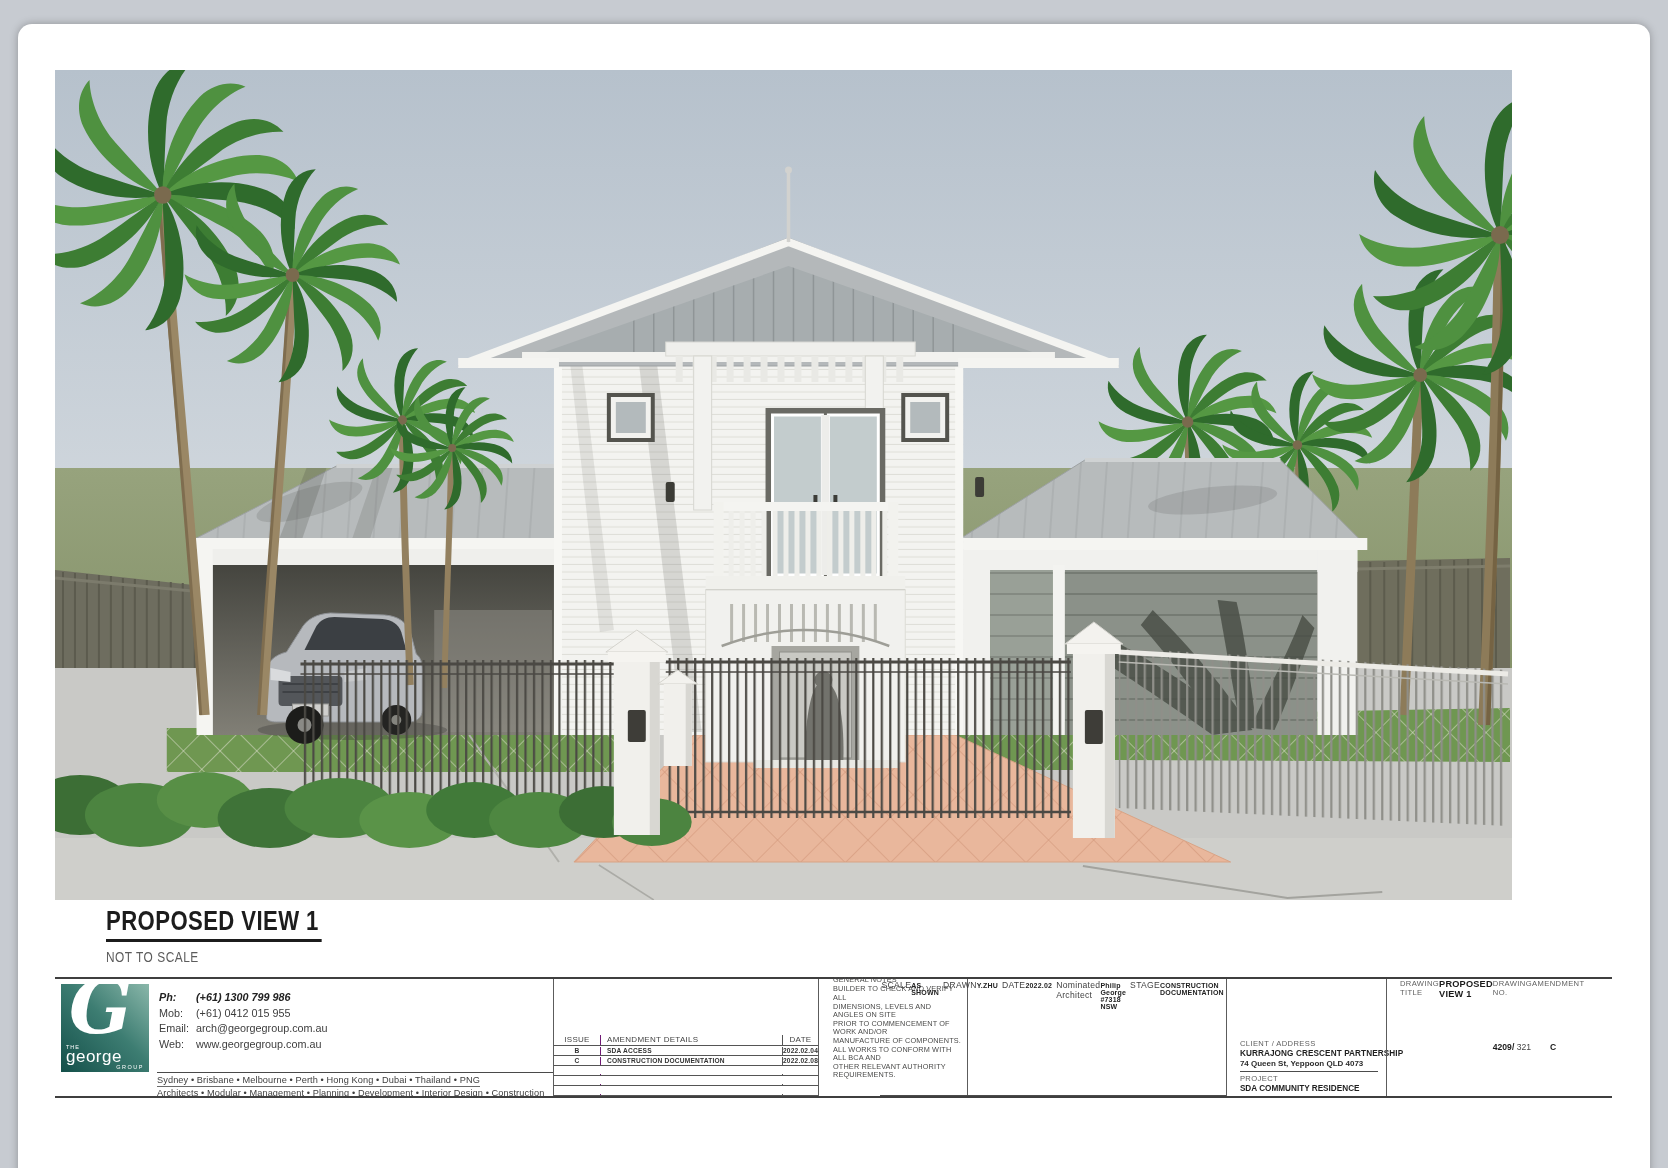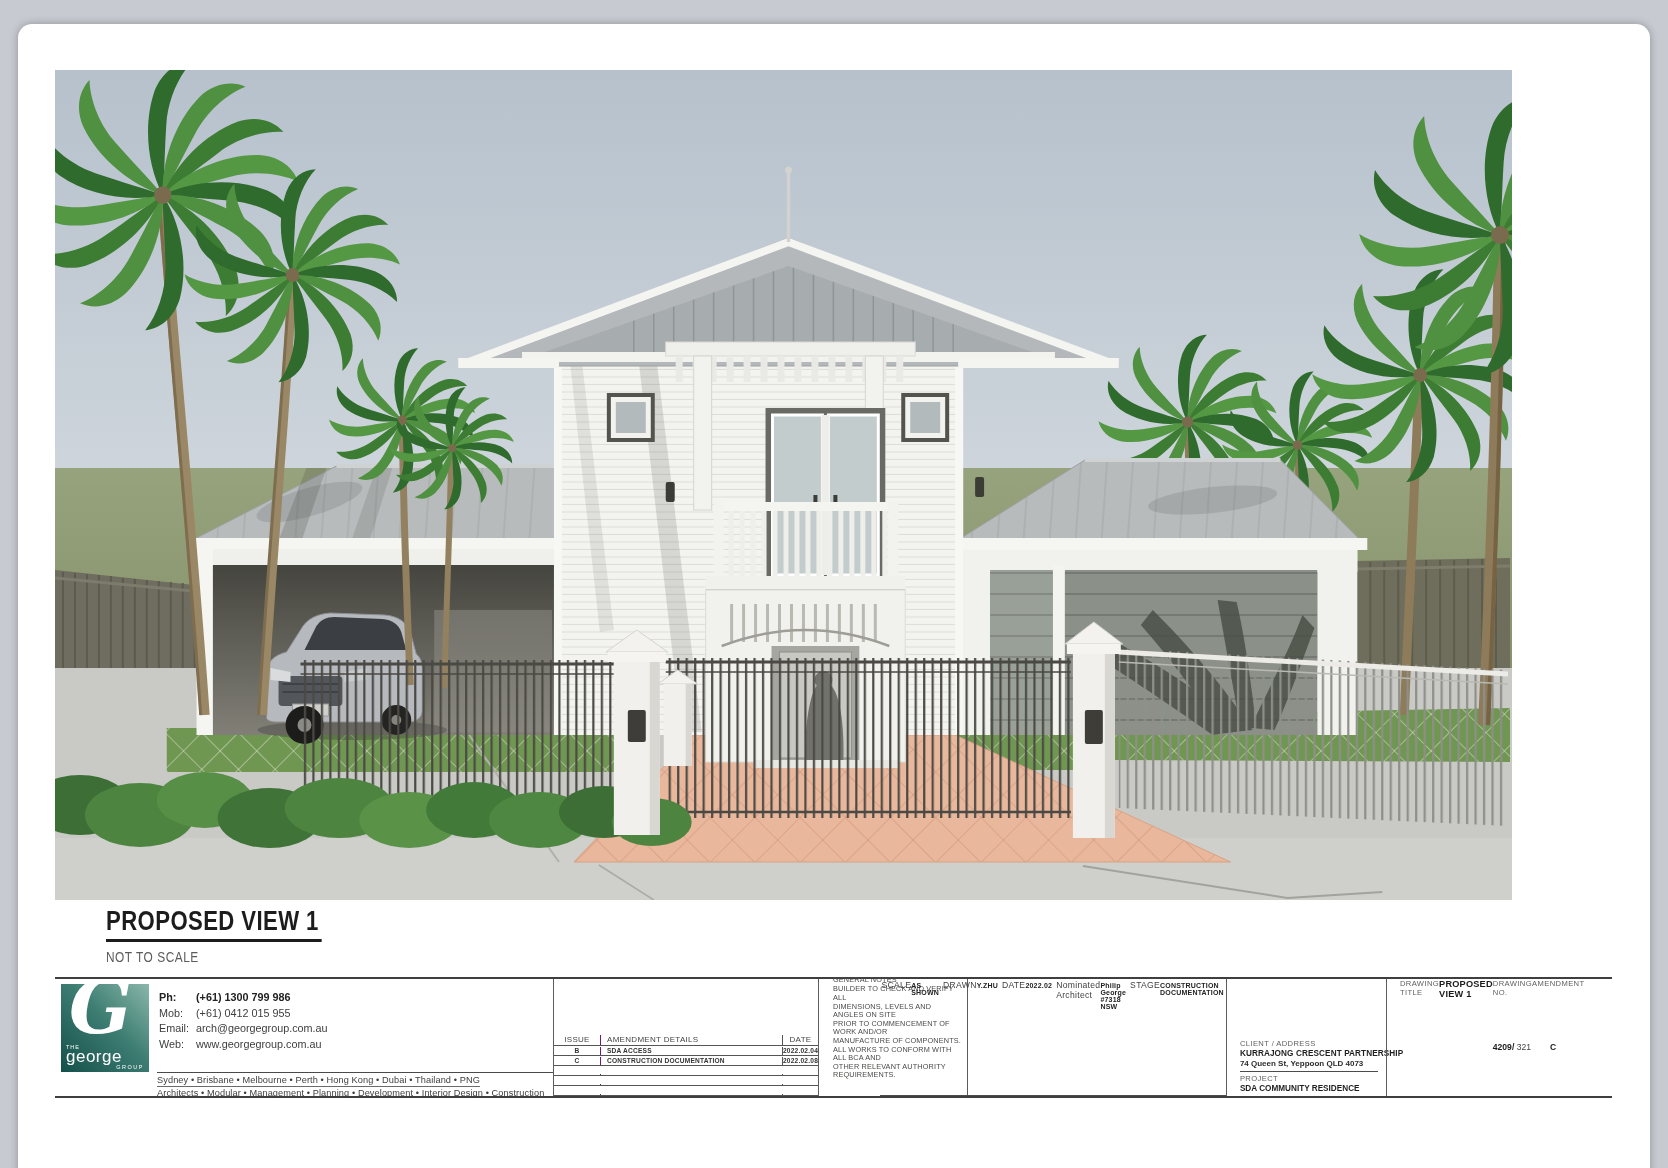--- a/index.html
+++ b/index.html
@@ -47,21 +47,21 @@
   .logo-g{
     position:absolute;left:8px;top:-14px;font-family:"DejaVu Serif",serif;
     font-style:italic;font-weight:700;font-size:74px;color:#fff;line-height:1;
   }
   .logo-band{position:absolute;left:0;right:0;bottom:2px;padding:0 5px;color:#fff;}
   .logo-the{font-size:5.5px;letter-spacing:1px;line-height:4px;}
   .logo-name{font-size:17px;font-weight:400;letter-spacing:.5px;line-height:15px;}
   .logo-group{font-size:5.5px;letter-spacing:1.5px;text-align:right;line-height:6px;}
   .contact-col{width:192px;padding:6px 0 0 10px;font-size:10.8px;line-height:15.5px;color:#3d3d3d;flex:none;}
   .contact-row .cl{display:inline-block;width:37px;}
-  .contact-row.strong{font-weight:700;color:#222;}
+  .contact-row.strong{font-weight:700;color:#222;font-style:italic;}
   .company-col{width:198px;padding:6px 0 0 12px;border-left:1.1px solid #5c5c5c;font-size:10.8px;line-height:15.5px;color:#3d3d3d;flex:none;align-self:flex-start;height:70px;}
   .company-col .cname{font-weight:700;color:#1f1f1f;}
   .tb-foot{margin-left:96px;width:396px;border-top:1.2px solid #4a4a4a;padding-top:2px;font-size:9.2px;color:#3d3d3d;letter-spacing:.1px;align-self:flex-end;}
   .tb-foot .cities{border-bottom:1px solid #6a6a6a;display:inline-block;padding-bottom:1px;margin-bottom:1px;white-space:nowrap;}
   .tb-foot .services{white-space:nowrap;}
   
   .tb-issues{width:289px;display:flex;flex-direction:column;justify-content:flex-end;padding:0 0 0 0;}
   .iss-row{display:grid;grid-template-columns:46px 182px 1fr;border-bottom:1px solid #555;min-height:9px;align-items:end;}
   .iss-row>div{padding:0 0 1px 6px;}
   .iss-row .c1{text-align:center;padding-left:0;}

